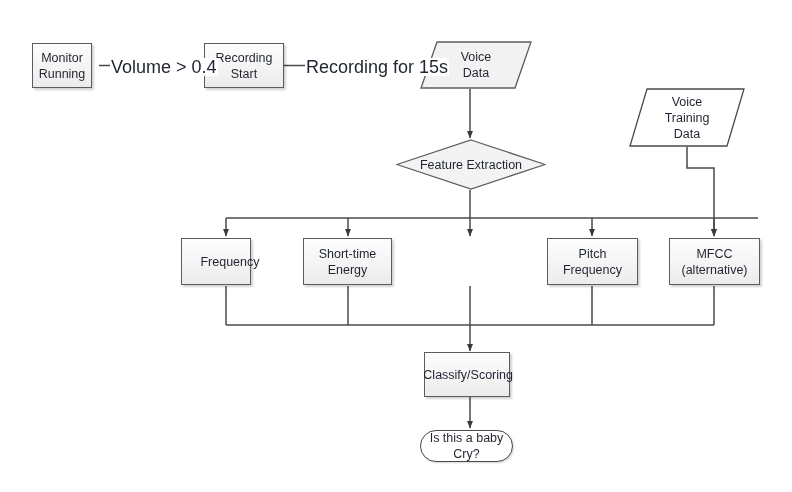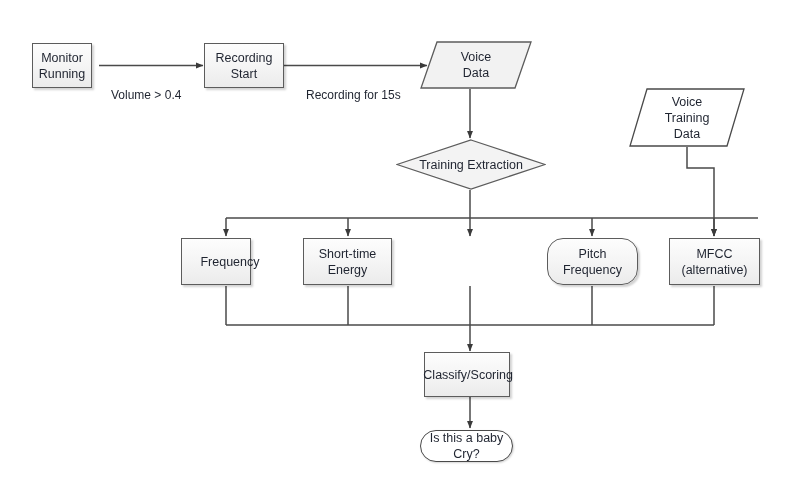--- a/index.html
+++ b/index.html
@@ -94,27 +94,26 @@
     border: 1.3px solid #4a4a4a;
     background: #ffffff;
     border-radius: 999px;
     box-shadow: 1px 1px 2px rgba(0,0,0,0.17);
   }
 
   
   .edge-label {
     position: absolute;
     color: #1f2430;
-    font-size: 12px;
+    font-size: 18px;
     line-height: 1;
     background: #ffffff;
     padding: 0 1px;
     white-space: nowrap;
     z-index: 4;
-    margin-top: 31px;
   }
 </style>
 </head>
 <body>
 
 <div id="canvas">
 
   <svg id="edges" viewBox="0 0 792 492" xmlns="http://www.w3.org/2000/svg">
     <defs>
       <marker id="arrow" markerWidth="9" markerHeight="9" refX="7.4" refY="3.1" orient="auto" markerUnits="userSpaceOnUse">
@@ -175,34 +174,34 @@
     </svg>
     <span class="lbl">Voice
 Training
 Data</span>
   </div>
 
   <div class="node diamond" style="left:396px; top:139px; width:150px; height:51px;">
     <svg class="skin" viewBox="0 0 150 51" preserveAspectRatio="none">
       <polygon points="75,1 149,25.5 75,50 1,25.5" fill="#f3f3f3" stroke="#5c5c5c" stroke-width="1.3"></polygon>
     </svg>
-    <span class="lbl">Training Extraction</span>
+    <span class="lbl">Feature Extraction</span>
   </div>
 
   <div class="node rect" style="left:181px; top:238px; width:70px; height:47px;padding-left:28px;">
     <span class="lbl">Frequency</span>
   </div>
 
   <div class="node rect" style="left:303px; top:238px; width:89px; height:47px;">
     <span class="lbl">Short-time
 Energy</span>
   </div>
 
 
-  <div class="node rect overflow" style="left:547px; top:238px; width:91px; height:47px;border-radius:16px;">
+  <div class="node rect overflow" style="left:547px; top:238px; width:91px; height:47px;">
     <span class="lbl">Pitch Frequency</span>
   </div>
 
   <div class="node rect" style="left:669px; top:238px; width:91px; height:47px;">
     <span class="lbl">MFCC
 (alternative)</span>
   </div>
 
   <div class="node rect overflow" style="left:424px; top:352px; width:86px; height:45px;text-align:right;">
     <span class="lbl">Classify/Scoring</span>

